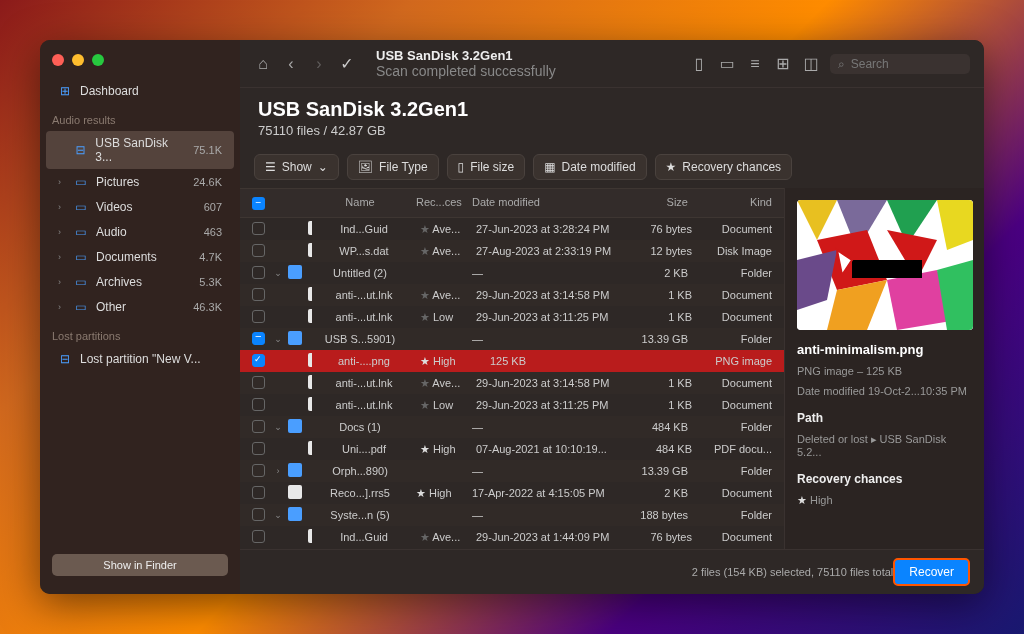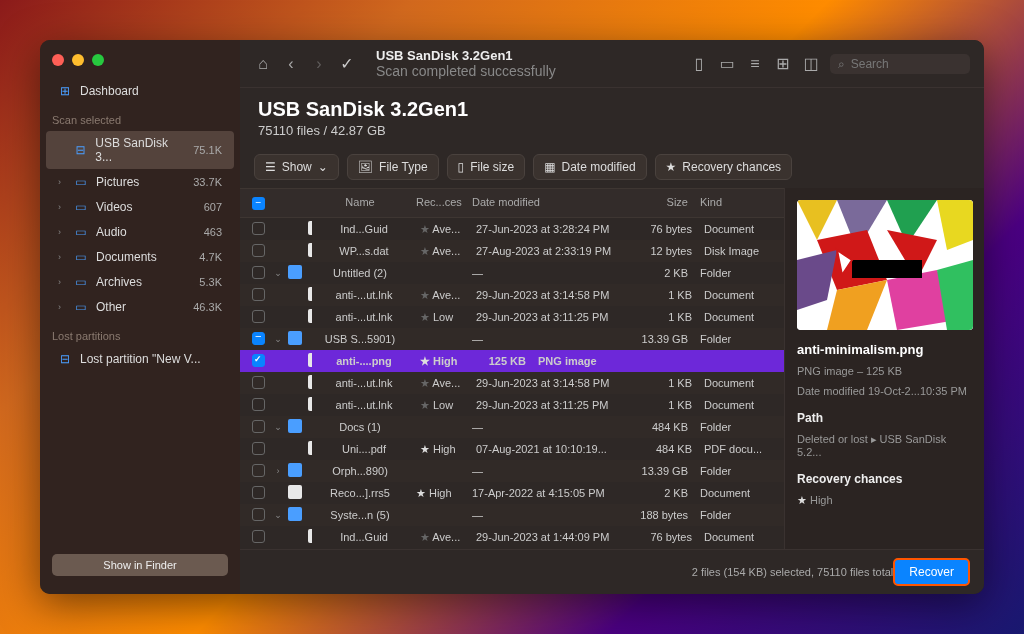--- a/index.html
+++ b/index.html
@@ -63,28 +63,28 @@
   border-top: 1px solid #3e3632; border-bottom: 1px solid #3e3632;
 }
 .col-headers > div, .file-row > div { padding: 3px 4px; overflow: hidden; text-overflow: ellipsis; white-space: nowrap; }
 .c-chk { width: 24px; flex-shrink: 0; }
 .c-exp { width: 16px; flex-shrink: 0; text-align: center; color: #888; font-size: 9px; }
 .c-icn { width: 20px; flex-shrink: 0; }
 .c-name { width: 104px; flex-shrink: 0; text-align: center; }
 .c-rec { width: 56px; flex-shrink: 0; }
 .c-date { width: 166px; flex-shrink: 0; }
 .c-size { width: 58px; flex-shrink: 0; text-align: right; }
-.c-kind { flex: 1; min-width: 0; padding-left: 8px !important; }
+.c-kind { flex: 1; min-width: 0; padding-left: 8px !important; text-align: right; }
 .rows { flex: 1; overflow-y: auto; }
 .file-row {
   display: flex; align-items: center; padding: 0 8px; font-size: 11px; color: #ccc;
   height: 22px; cursor: pointer;
 }
 .file-row:nth-child(even) { background: #312a27; }
-.file-row.selected { background: #6d28d9; font-weight: bold; }
+.file-row.selected { background: #b91c1c; }
 .file-row .chk { width: 13px; height: 13px; border: 1px solid #666; border-radius: 3px; display: inline-block; }
 .file-row .chk.on { background: #0a84ff; border-color: #0a84ff; position: relative; }
 .file-row .chk.on::after { content: "✓"; color: #fff; font-size: 9px; position: absolute; top: -1px; left: 1px; }
 .file-row .chk.mixed { background: #0a84ff; border-color: #0a84ff; position: relative; }
 .file-row .chk.mixed::after { content: "−"; color: #fff; font-size: 11px; position: absolute; top: -3px; left: 2px; }
 .star { color: #666; font-size: 11px; }
 .star.hi { color: #ddd; }
 .ficn { width: 14px; height: 14px; border-radius: 2px; display: inline-block; }
 .ficn.folder { background: #4a9eff; }
 .ficn.file { background: #e8e8e8; }
@@ -117,33 +117,33 @@
   <div class="sidebar">
     <div class="traffic">
       <div class="tdot r"></div>
       <div class="tdot y"></div>
       <div class="tdot g"></div>
     </div>
     <div class="nav-item">
       <span class="icon-box" style="color:#4a9eff">⊞</span>
       <span>Dashboard</span>
     </div>
-    <div class="section-label">Scan selected</div>
+    <div class="section-label">Audio results</div>
     <div id="sb-items">
         <div class="nav-item active">
           <span class="arrow"></span>
           <span class="icon-box" style="color:#4a9eff">⊟</span>
           <span>USB  SanDisk 3...</span>
           <span class="count">75.1K</span>
         </div>
         <div class="nav-item">
           <span class="arrow">›</span>
           <span class="icon-box" style="color:#4a9eff">▭</span>
           <span>Pictures</span>
-          <span class="count">33.7K</span>
+          <span class="count">24.6K</span>
         </div>
         <div class="nav-item">
           <span class="arrow">›</span>
           <span class="icon-box" style="color:#4a9eff">▭</span>
           <span>Videos</span>
           <span class="count">607</span>
         </div>
         <div class="nav-item">
           <span class="arrow">›</span>
           <span class="icon-box" style="color:#4a9eff">▭</span>

